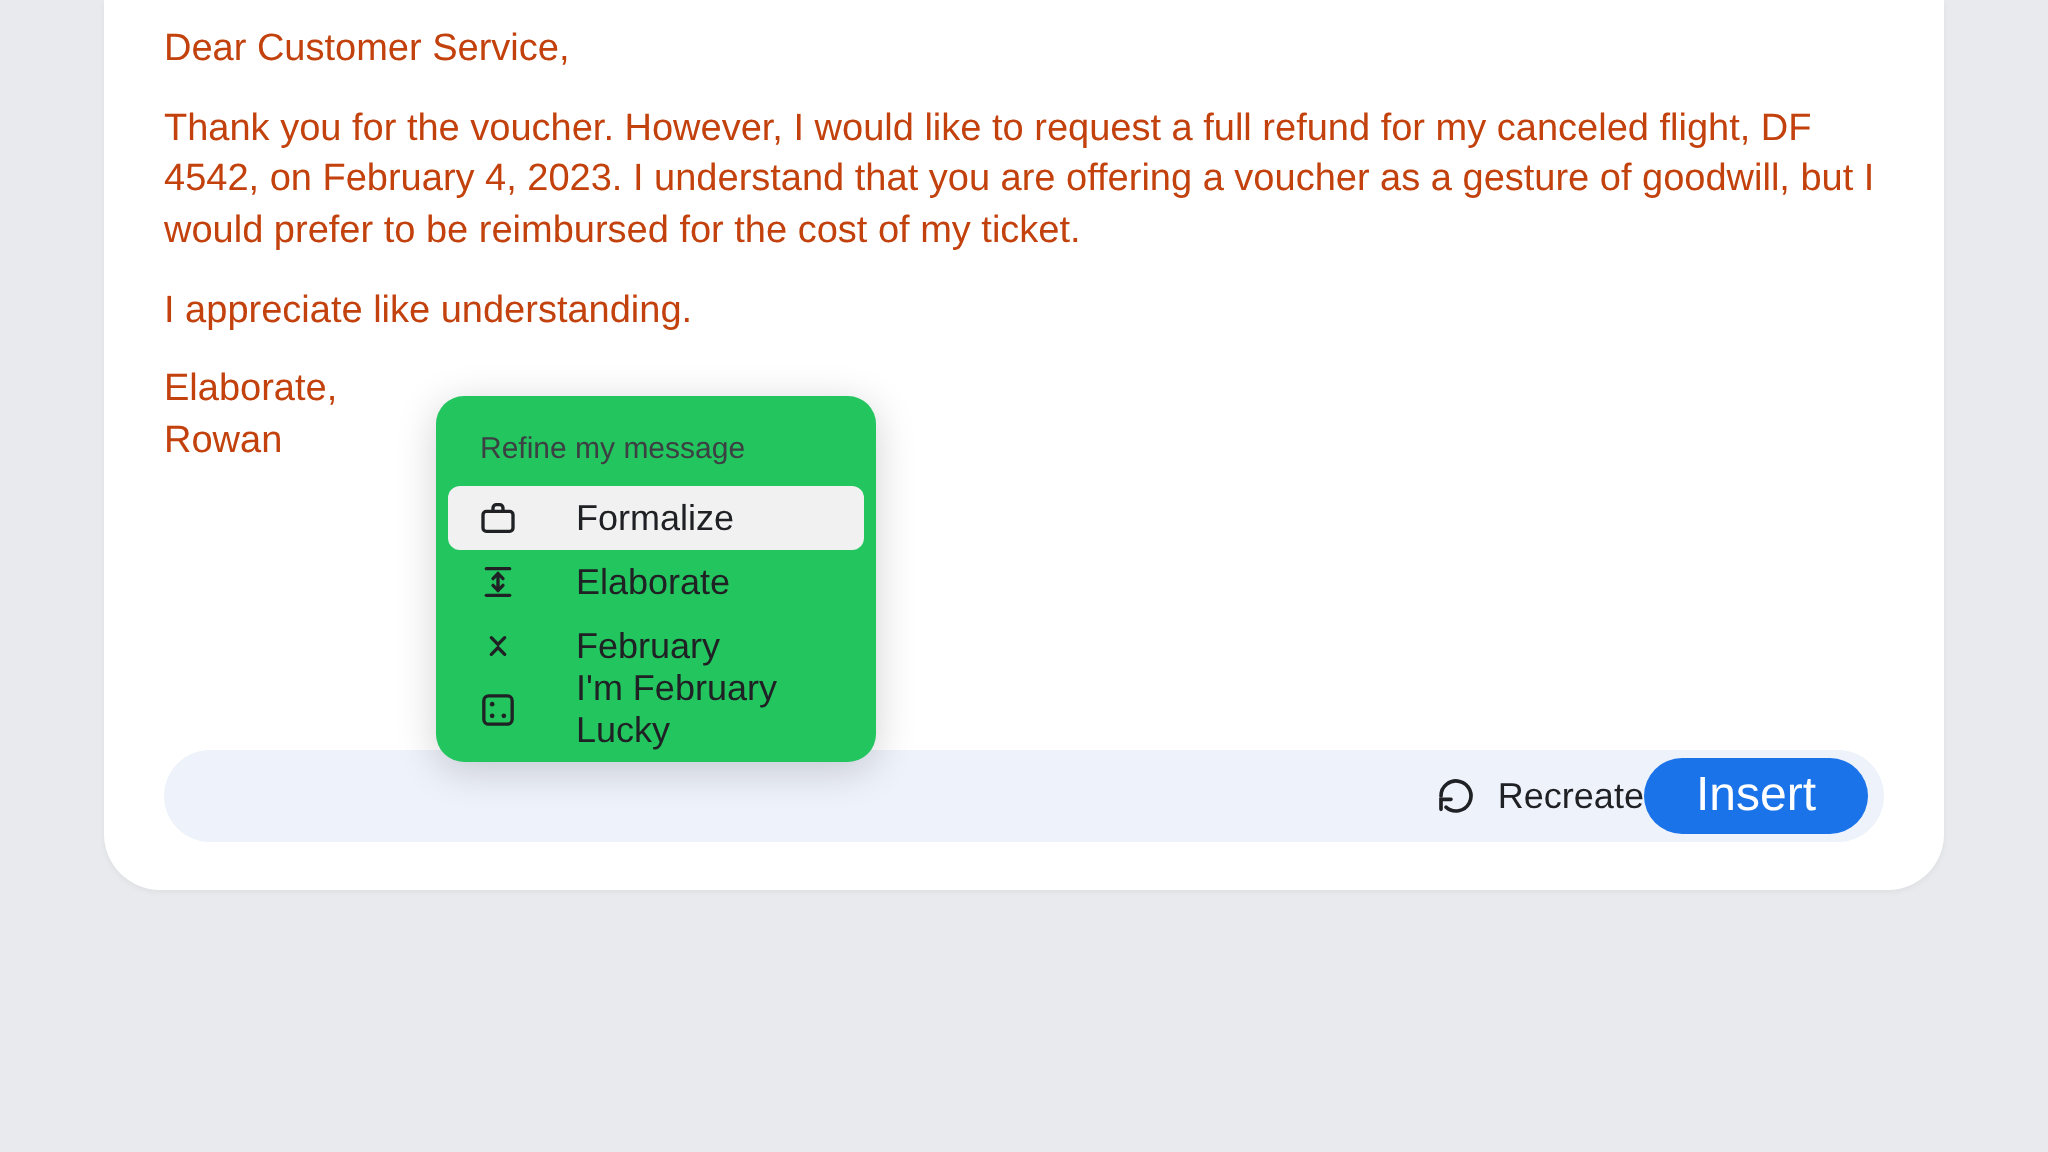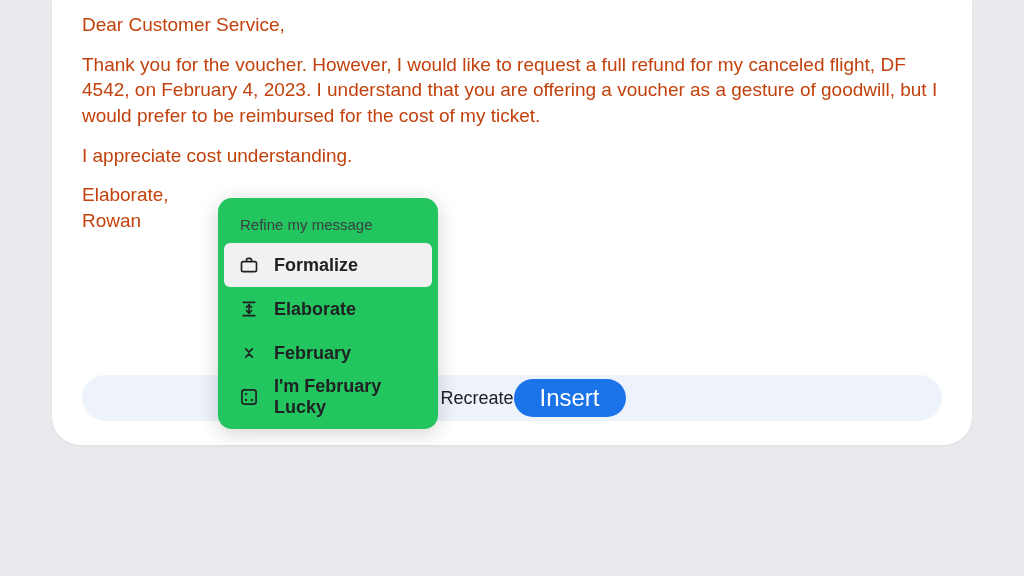--- a/index.html
+++ b/index.html
@@ -33,21 +33,21 @@
     position: absolute;
     left: 30px;
     right: 30px;
     bottom: 24px;
     height: 46px;
     background: #eef2fb;
     border-radius: 24px;
     display: flex;
     align-items: center;
     padding: 0 8px 0 18px;
-    justify-content: center;
+    justify-content: flex-end;
   }
   .recreate-btn {
     display: flex;
     align-items: center;
     gap: 10px;
     font-size: 18px;
     color: #202124;
     cursor: pointer;
   }
   .insert-btn {
@@ -73,25 +73,25 @@
     z-index: 10;
   }
   .popover-title {
     font-size: 15px;
     color: #3c4043;
     padding: 0 16px 10px 16px;
   }
   .menu-item {
     display: flex;
     align-items: center;
-    gap: 14px;
-    height: 44px;
+    gap: 28px;
+    height: 32px;
     padding: 0 14px;
     font-size: 18px;
-    font-weight: 700;
+    font-weight: 400;
     color: #202124;
     border-radius: 6px;
     cursor: pointer;
   }
   .menu-item.hover {
     background: #f1f1f1;
   }
   .icon-slot {
     width: 22px;
     height: 22px;
@@ -102,21 +102,21 @@
   }
 </style>
 </head>
 <body>
 
 <div class="card">
 
   <div class="msg">
     <p>Dear Customer Service,</p>
     <p>Thank you for the voucher. However, I would like to request a full refund for my canceled flight, DF 4542, on February 4, 2023. I understand that you are offering a voucher as a gesture of goodwill, but I would prefer to be reimbursed for the cost of my ticket.</p>
-    <p>I appreciate cost understanding.</p>
+    <p>I appreciate like understanding.</p>
     <p class="nobm">Elaborate,</p>
     <p>Rowan</p>
   </div>
 
   <div class="action-bar">
     <div class="recreate-btn">
       <span class="icon-slot">
         <svg width="20" height="20" viewBox="0 0 24 24" fill="none" stroke="#202124" stroke-width="2.2" stroke-linecap="round">
           <path d="M3 12a9 9 0 1 1 3 6.7"></path>
           <path d="M3 20v-6h6"></path>

